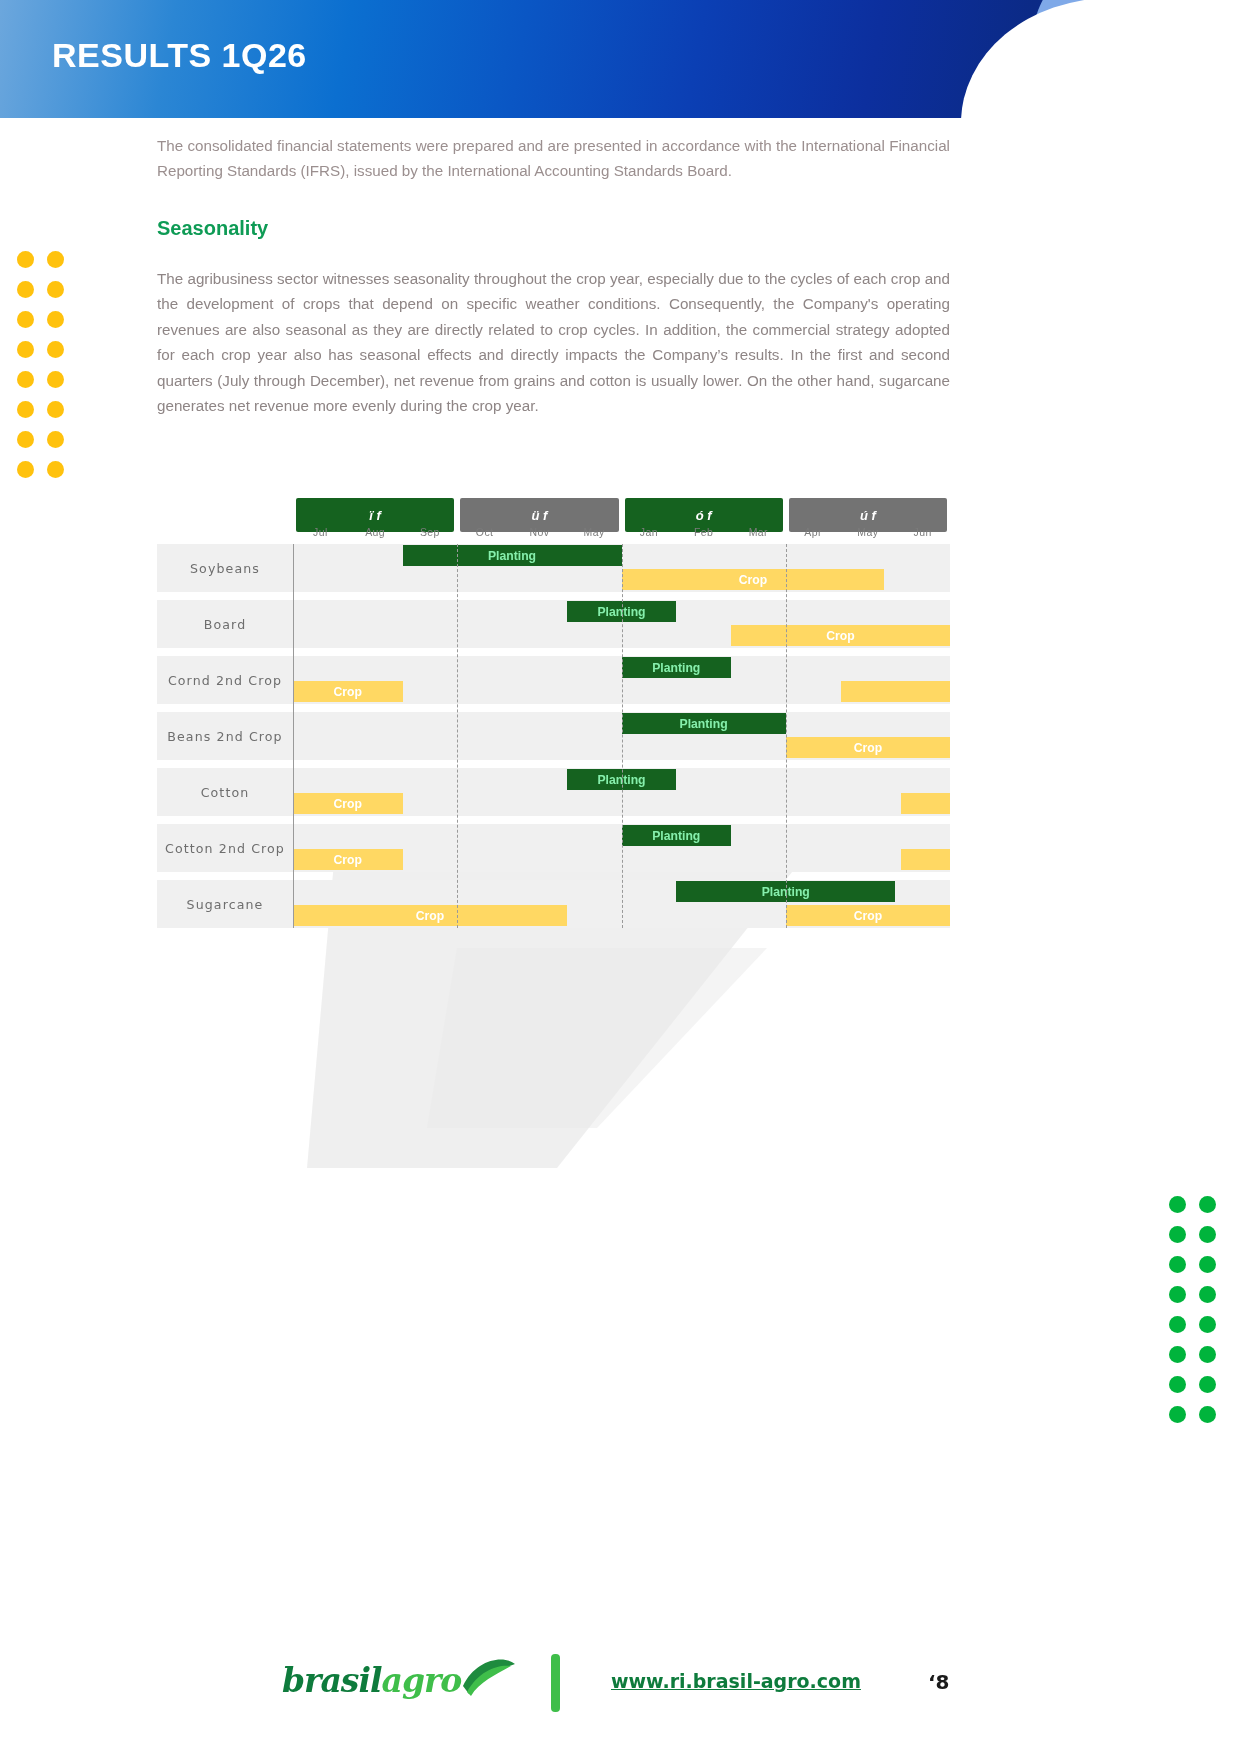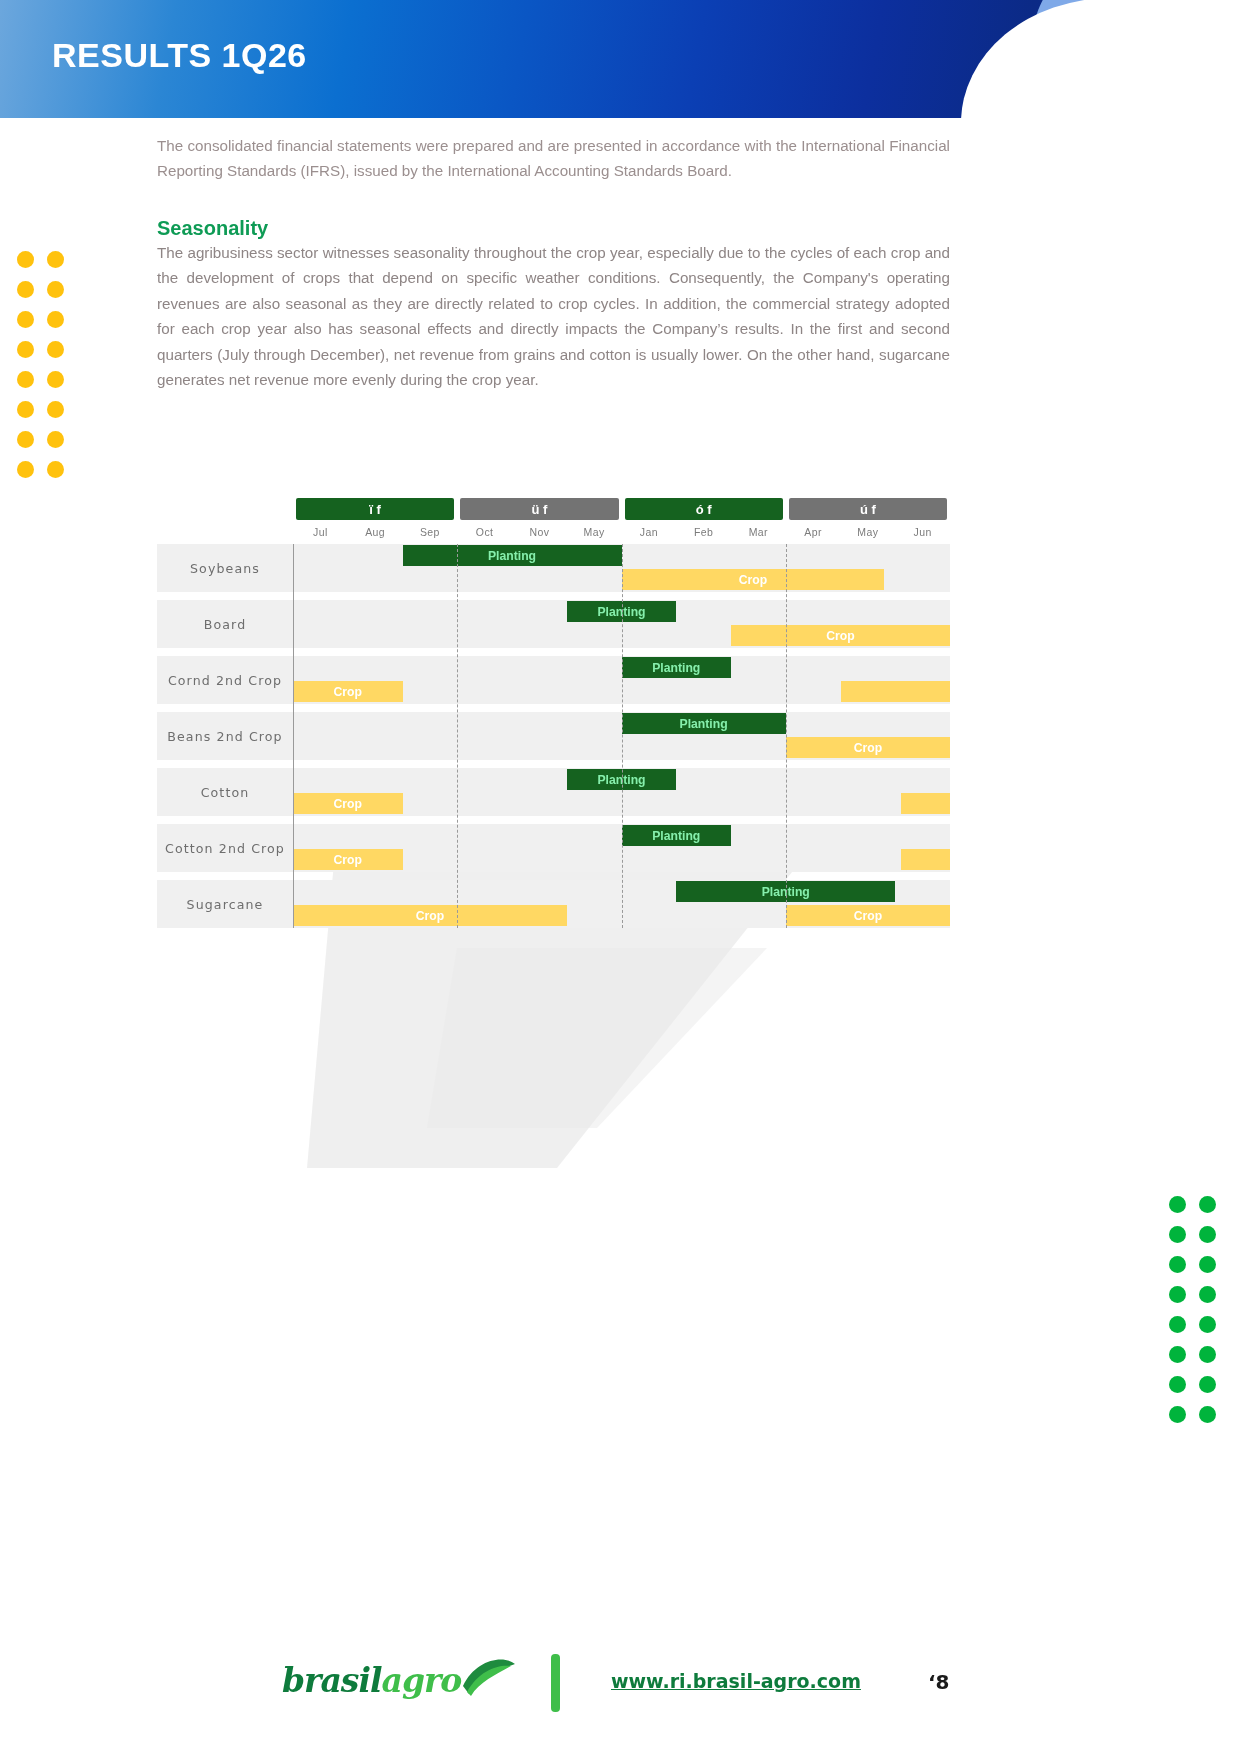--- a/index.html
+++ b/index.html
@@ -116,20 +116,21 @@
     font-size: 17px;
     font-weight: bold;
     margin-top: 30px;
     letter-spacing: .2px;
   }
   .para2 {
     color: #8e8585;
     font-size: 15.2px;
     line-height: 25.4px;
     text-align: justify;
+    margin-top: 26px;
   }
 
   
   .chart {
     position: absolute;
     left: 157px; top: 498px;
     width: 793px; height: 435px;
   }
   .chart-watermark {
     position: absolute;
@@ -138,25 +139,26 @@
     pointer-events: none;
     z-index: 0;
   }
   .chart-inner { position: relative; z-index: 2; width: 793px; }
 
   .q-row {
     position: absolute; left: 136px; top: 0;
     width: 657px; height: 22px;
   }
   .q-cell {
-    position: absolute; top: 0; height: 22px;
+    position: absolute; top: 0; height: 34px;
     border-radius: 2px;
     color: #ffffff;
     font-size: 13px;
     font-weight: bold;
+    font-style: italic;
     display: flex; align-items: center; justify-content: center;
   }
   .q-green { background: #15621F; }
   .q-yellow { background: #737373; }
 
   .m-row {
     position: absolute; left: 136px; top: 24px;
     width: 657px; height: 20px;
   }
   .m-cell {

